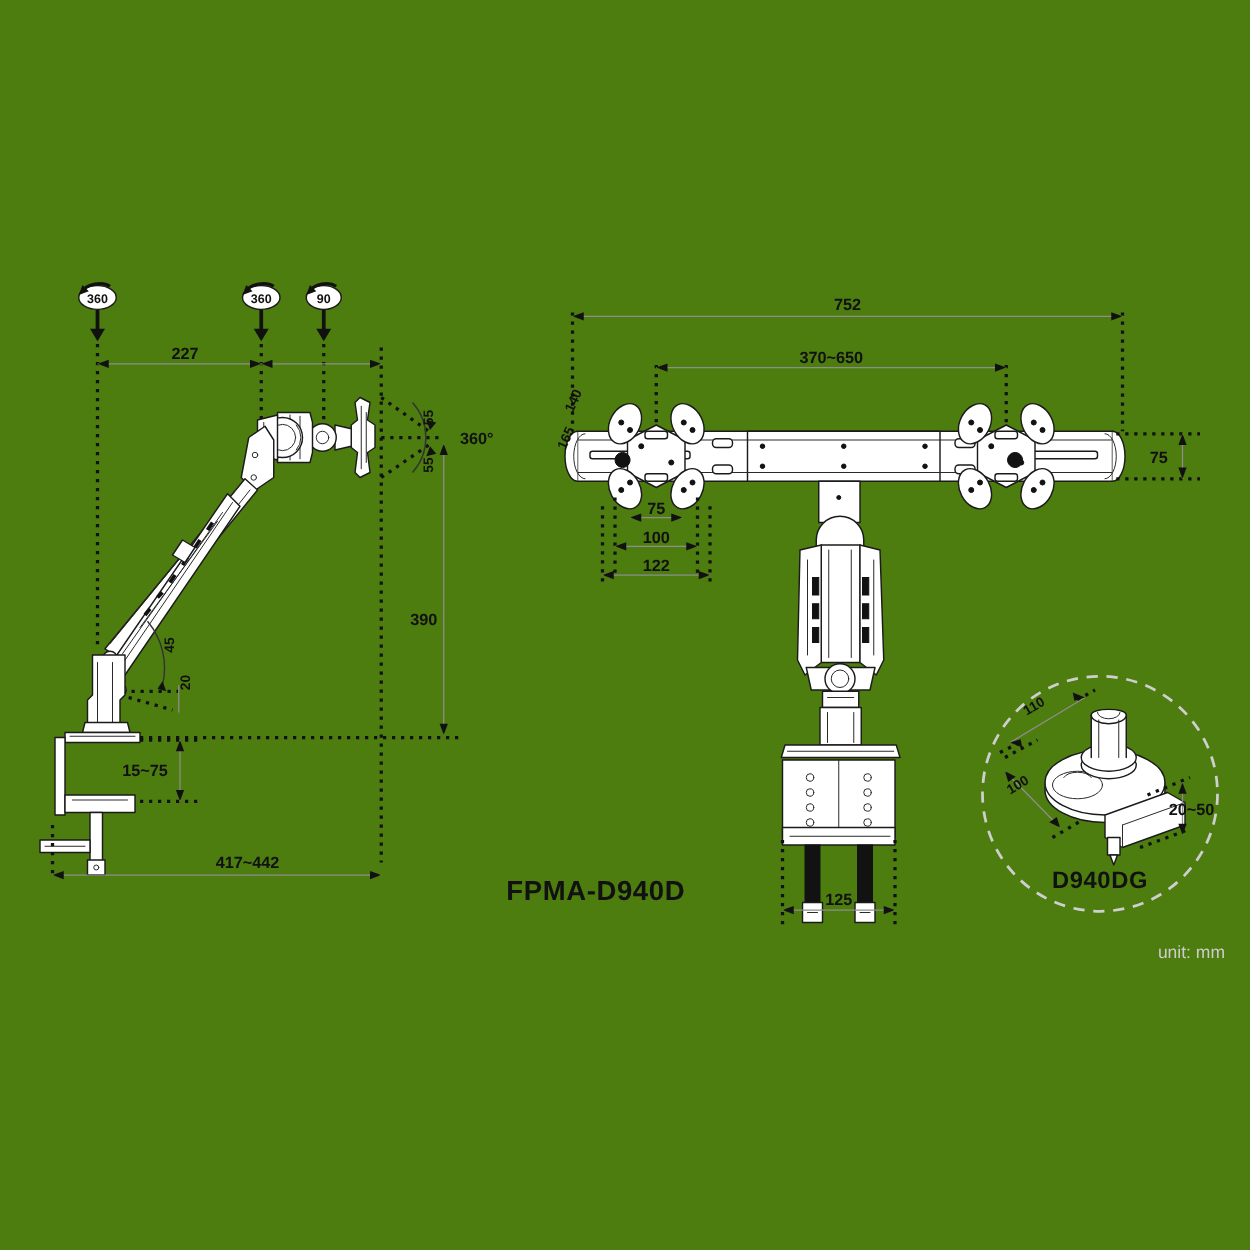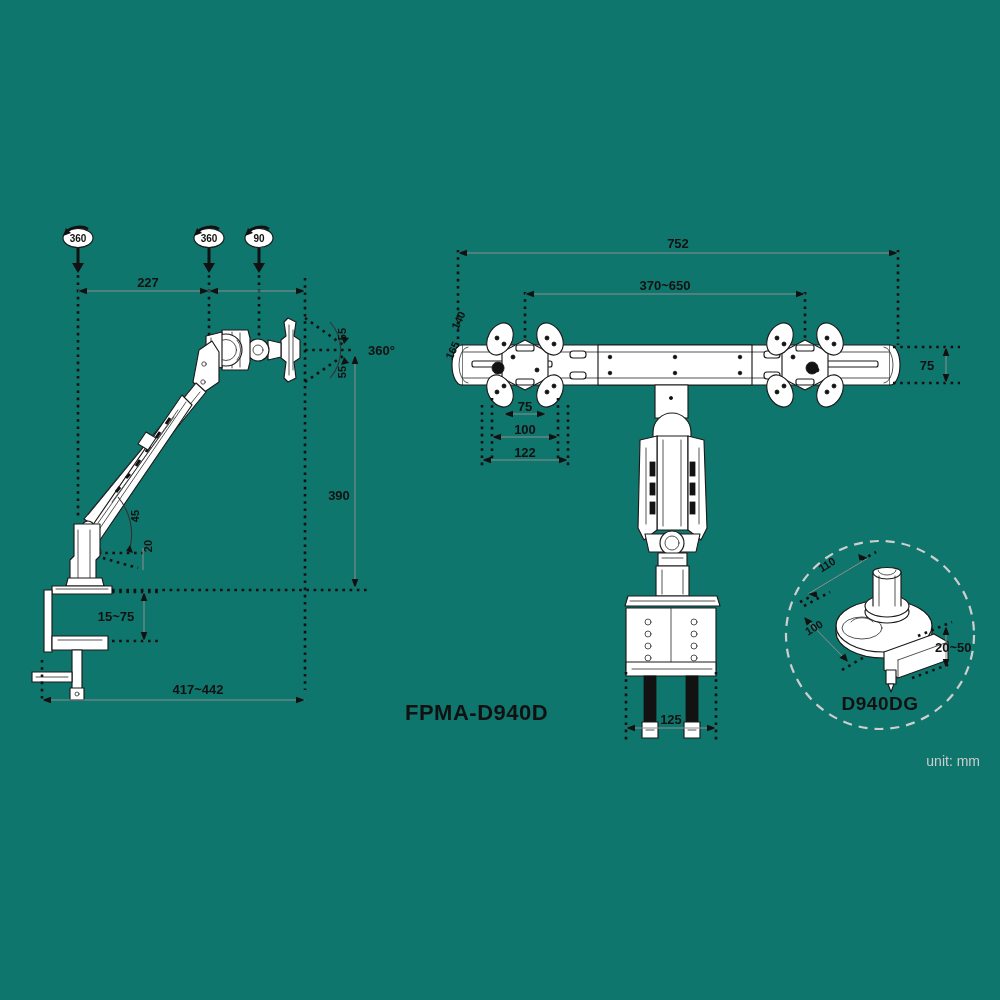--- a/index.html
+++ b/index.html
@@ -11,21 +11,21 @@
     width: 1000px;
     height: 1000px;
     font-family: "Liberation Sans", sans-serif;
     color: #1a1a1a;
     overflow: hidden;
   }
   #sheet {
     position: relative;
     width: 1000px;
     height: 1000px;
-    background: #0f766e;
+    background: #4d7c0f;
   }
   #sheet svg {
     position: absolute;
     left: 0;
     top: 0;
   }
   .dimtext {
     font-family: "Liberation Sans", sans-serif;
     font-weight: bold;
     font-size: 13px;

